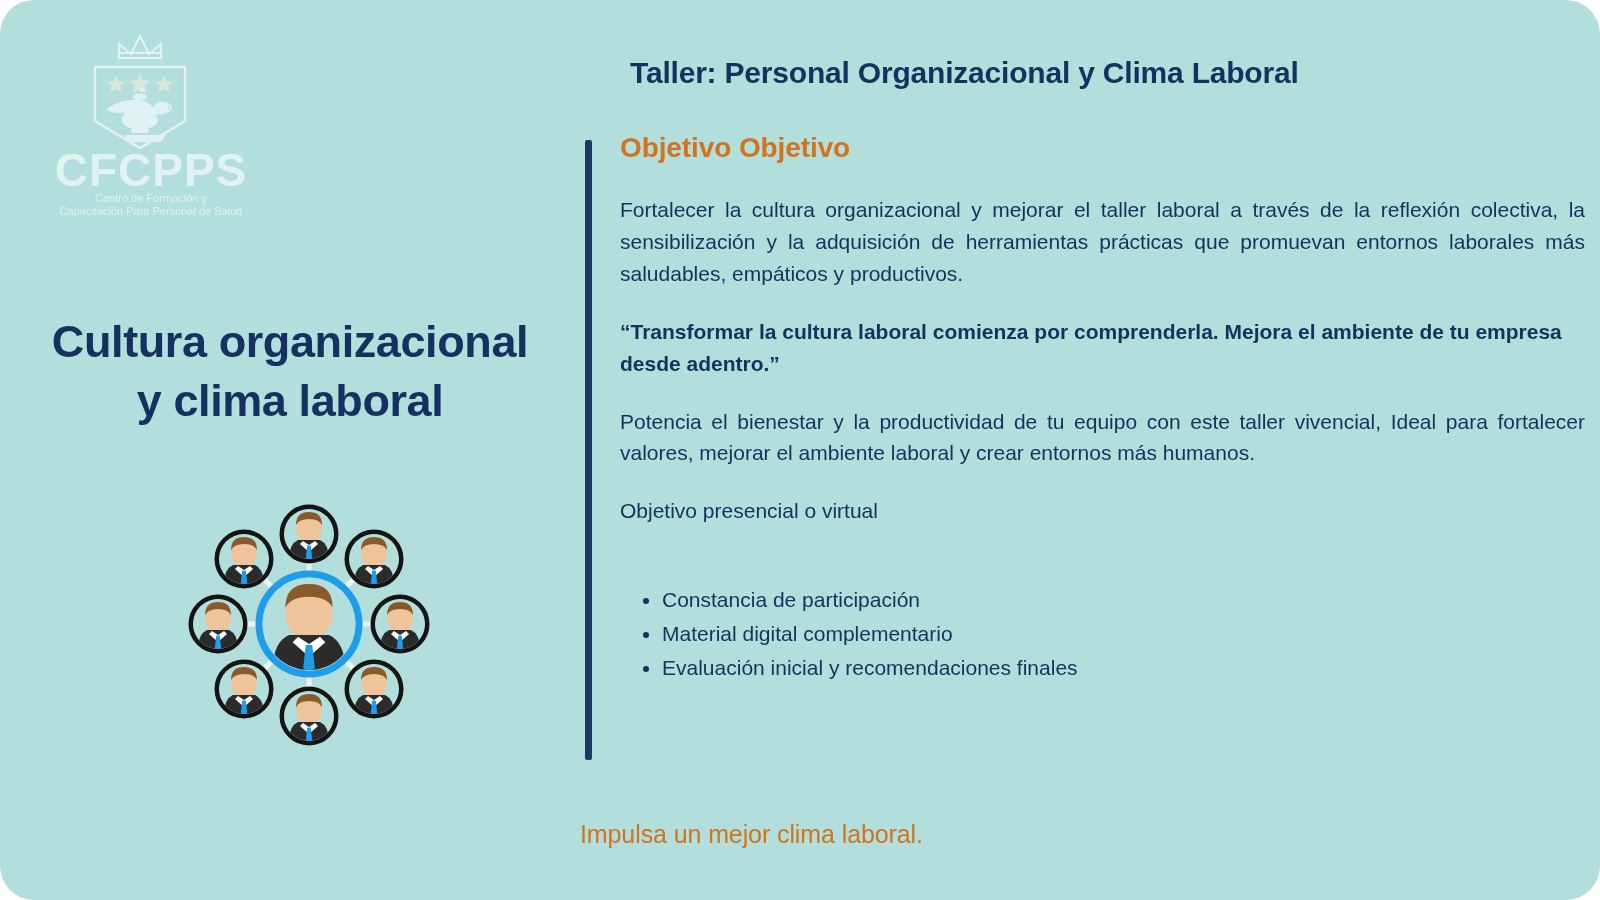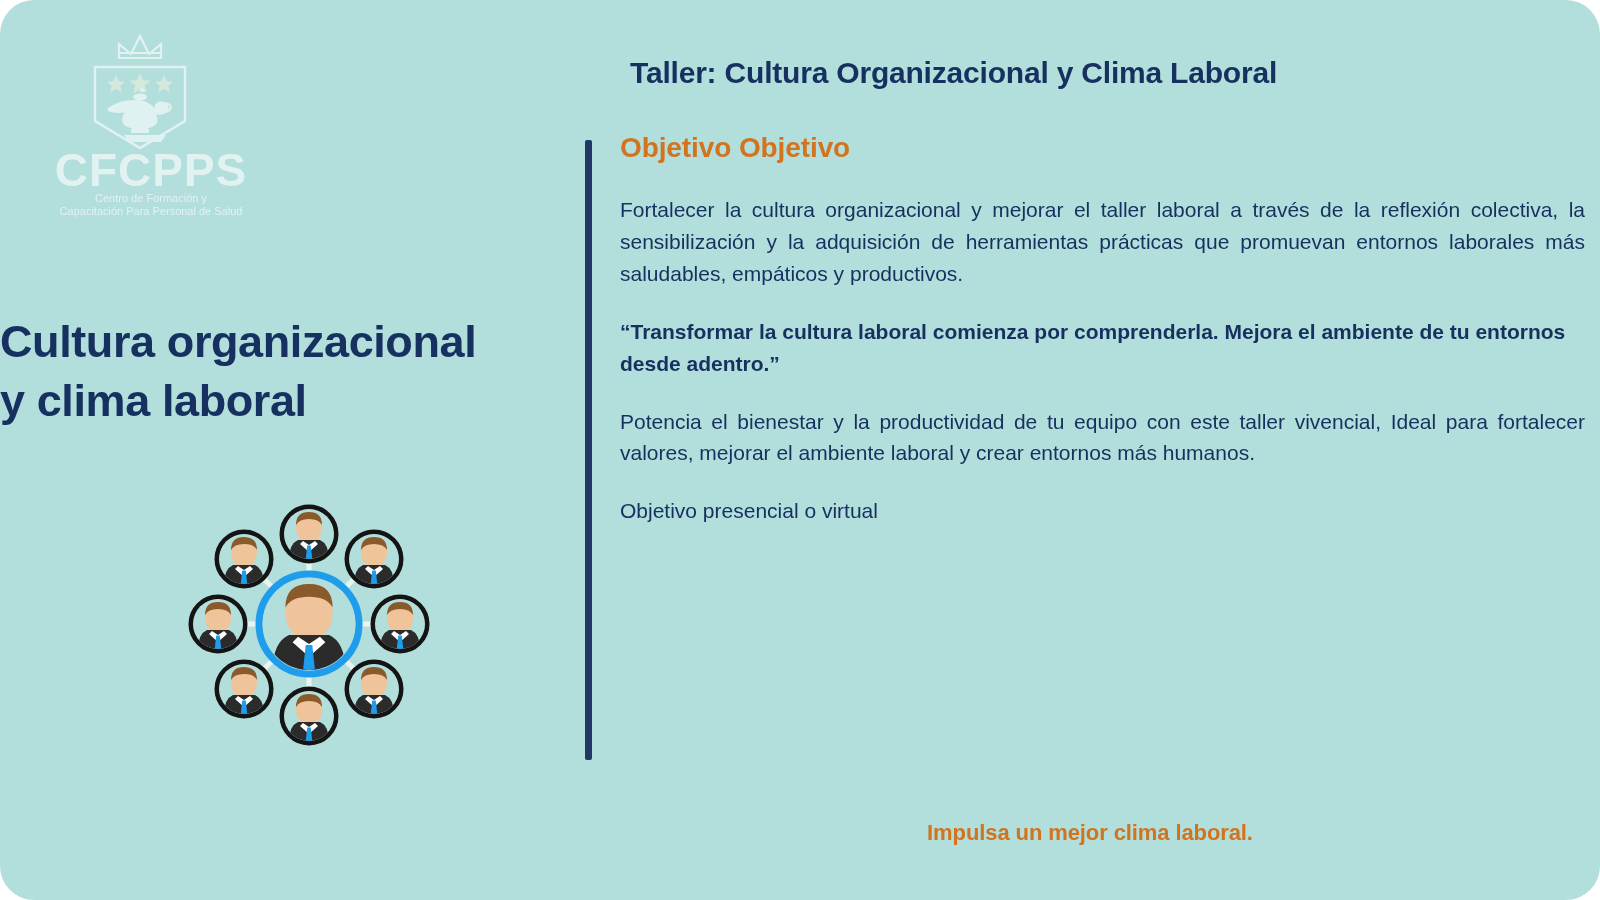--- a/index.html
+++ b/index.html
@@ -14,21 +14,21 @@
   .left-col{position:absolute;left:0;top:0;width:580px;height:692px;}
 
   .logo-wrap{
     position:absolute;left:36px;top:18px;width:230px;height:230px;
     opacity:.62;
   }
   .logo-wrap svg{display:block;width:230px;height:230px;}
 
   .left-title{
     position:absolute;left:0;top:312px;width:580px;
-    color:#16305f;
+    text-align:center;color:#16305f;
     font-size:45px;font-weight:bold;line-height:1.32;
     letter-spacing:-0.4px;
   }
 
   .network{position:absolute;left:178px;top:478px;width:262px;height:292px;}
   .network svg{display:block;width:262px;height:292px;}
 
   
   .right-col{position:absolute;left:580px;top:0;width:1020px;height:900px;}
 
@@ -66,21 +66,21 @@
   .sp-34{height:34px;}
 
   ul.incl{
     margin:0;padding:0 0 0 42px;color:#16305f;
     font-size:21px;line-height:1.62;
   }
   ul.incl li{margin:0;padding:0;}
 
   .footer-cta{
     position:absolute;left:0;top:820px;width:1020px;
-    text-align:center;color:#d2731e;font-size:22px;font-weight:bold;
+    text-align:left;color:#d2731e;font-size:25px;font-weight:normal;
     letter-spacing:-0.1px;
   }
 </style>
 </head>
 <body>
 
 <div class="canvas">
 
   <div class="left-col">
 
@@ -232,44 +232,49 @@
             </g>
         </g>
       </svg>
     </div>
   </div>
 
   <div class="right-col">
 
     <div class="accent-bar"></div>
 
-    <div class="doc-title">Taller: Cultura Organizacional y Clima Laboral</div>
+    <div class="doc-title">Taller: Personal Organizacional y Clima Laboral</div>
 
     <div class="body-area">
 
       <h2 class="sec">Objetivo Objetivo</h2>
 
       <div class="sp-30"></div>
 
       <p class="para">Fortalecer la cultura organizacional y mejorar el taller laboral a través de la reflexión colectiva, la sensibilización y la adquisición de herramientas prácticas que promuevan entornos laborales más saludables, empáticos y productivos.</p>
 
       <div class="sp-26"></div>
 
-      <p class="quote">“Transformar la cultura laboral comienza por comprenderla. Mejora el ambiente de tu entornos desde adentro.”</p>
+      <p class="quote">“Transformar la cultura laboral comienza por comprenderla. Mejora el ambiente de tu empresa desde adentro.”</p>
 
       <div class="sp-26"></div>
 
       <p class="para">Potencia el bienestar y la productividad de tu equipo con este taller vivencial, Ideal para fortalecer valores, mejorar el ambiente laboral y crear entornos más humanos.</p>
 
       <div class="sp-26"></div>
 
       <p class="para">Objetivo presencial o virtual</p>
 
       <div class="sp-22"></div>
 
 
       <div class="sp-34"></div>
 
+      <ul class="incl">
+        <li>Constancia de participación</li>
+        <li>Material digital complementario</li>
+        <li>Evaluación inicial y recomendaciones finales</li>
+      </ul>
     </div>
 
     <div class="footer-cta">Impulsa un mejor clima laboral.</div>
   </div>
 </div>
 
 </body></html>

